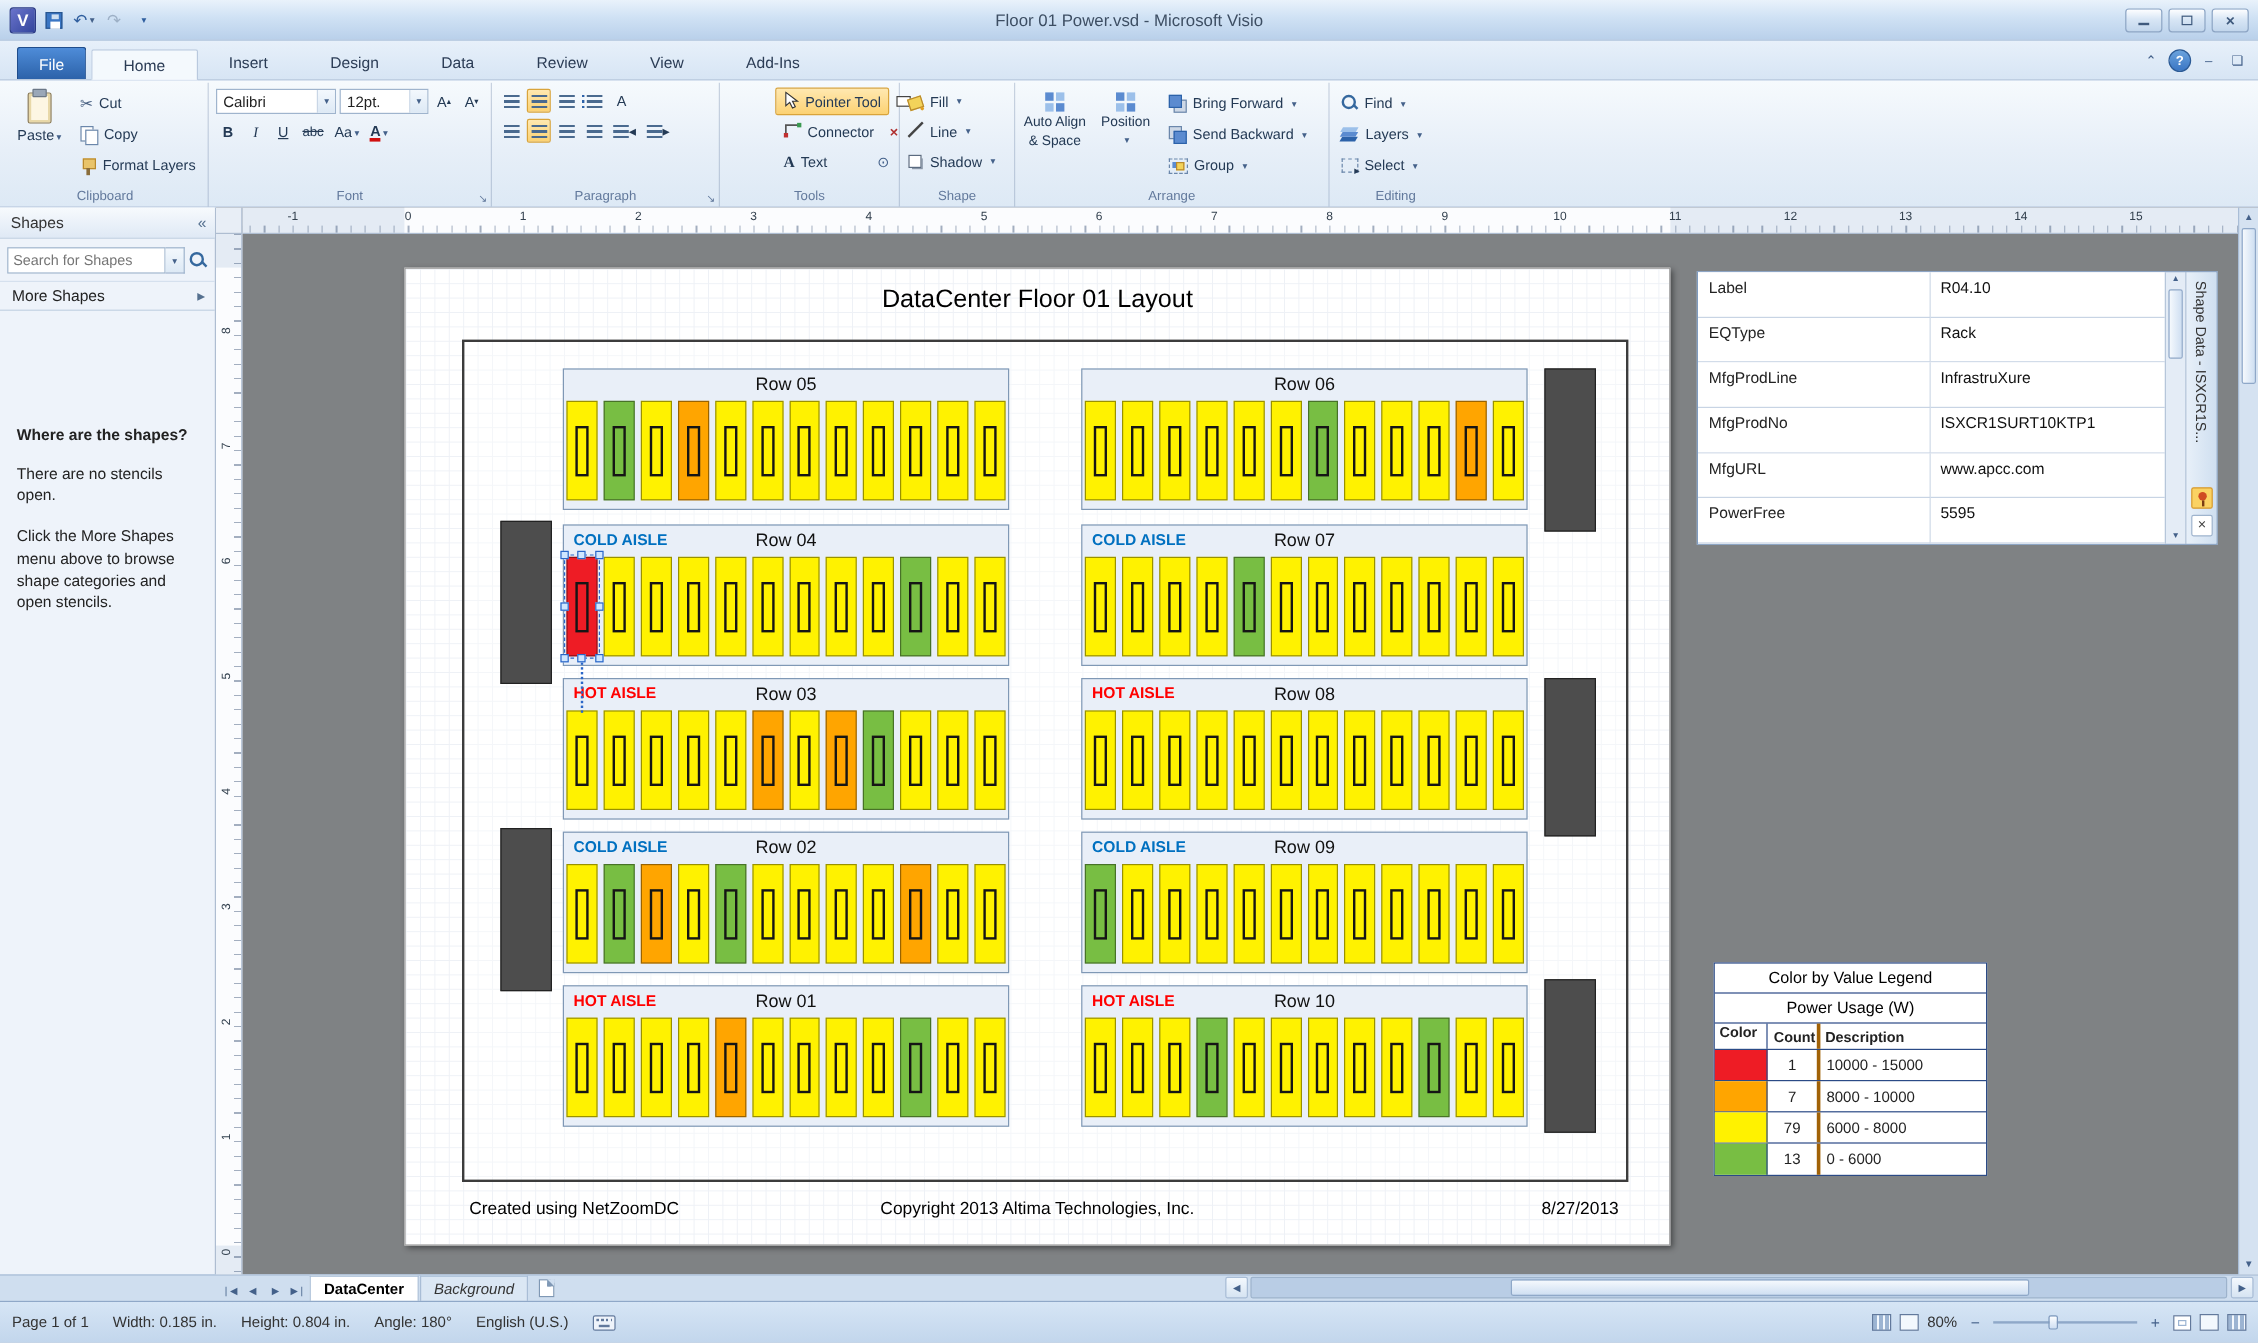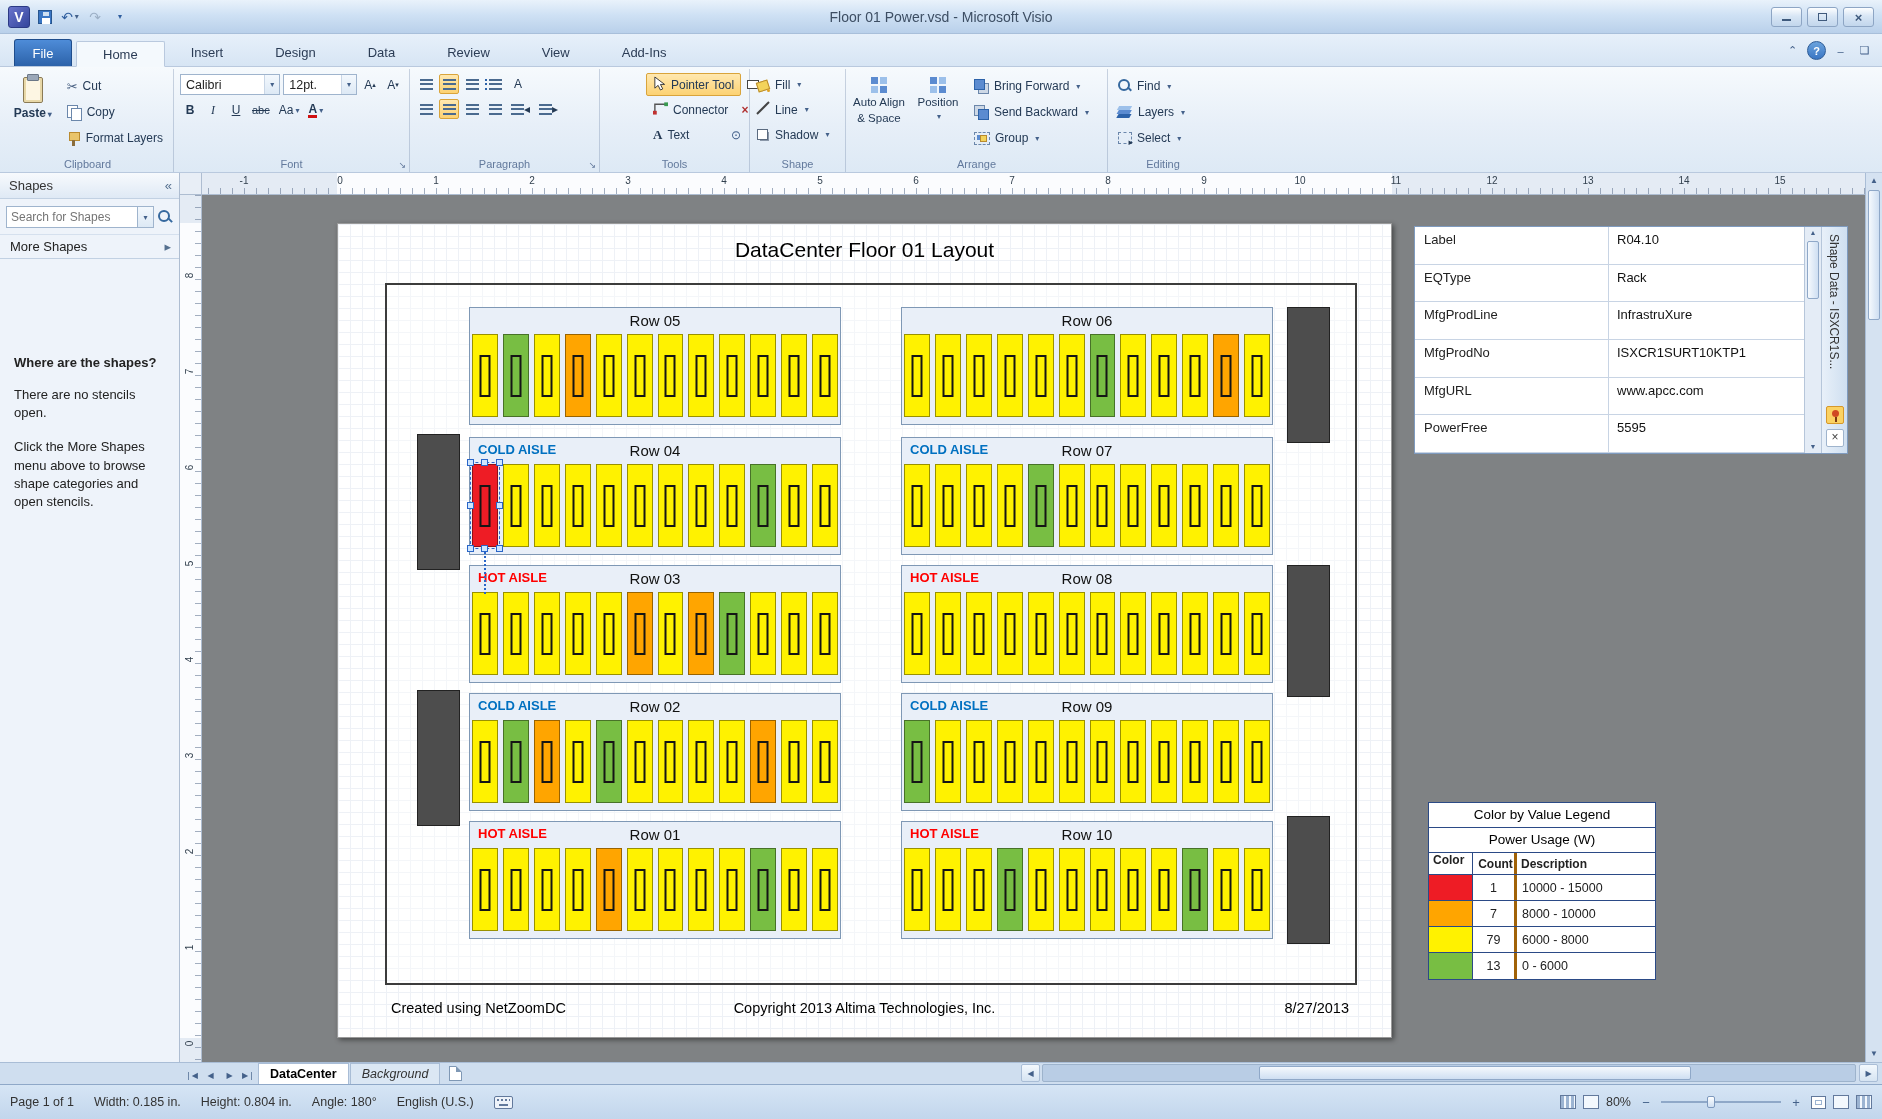--- a/index.html
+++ b/index.html
@@ -32,21 +32,21 @@
   .tr-ic { width:19px; height:19px; border:1px solid transparent; border-radius:2px; display:flex; align-items:center; justify-content:center; font-size:11px; color:#44618a; }
   .tr-help { border-radius:50%; background:linear-gradient(#6ba3dd,#3a76c4); color:#fff; border:1px solid #2c5b96; font-weight:bold; }
 
   
   .ribbon { height:106px; background:linear-gradient(#f6fafd,#e7eff8 55%,#dde9f5); border-bottom:1px solid #b9c9de; display:flex; padding:2px 0 0 2px; }
   .rgroup { position:relative; border-right:1px solid rgba(130,150,180,.4); padding:3px 6px 17px 6px; }
   .g-label { position:absolute; left:0; right:0; bottom:2px; text-align:center; font-size:11px; color:#62799c; }
   .launcher { position:absolute; right:3px; bottom:2px; font-size:9px; color:#62799c; }
   .g-content { display:flex; gap:5px; height:84px; }
   .btn-big { width:50px; display:flex; flex-direction:column; align-items:center; padding-top:4px; gap:3px; border:1px solid transparent; border-radius:2px; }
-  .bb-label { font-size:12px; color:#243a55; text-align:left;font-weight:bold; }
+  .bb-label { font-size:12px; color:#243a55; text-align:left; }
   .dd { font-size:8px; color:#44618a; margin-left:2px; }
   .vstack { display:flex; flex-direction:column; gap:4px; padding-top:3px; }
   .btn-sm { display:flex; align-items:center; gap:5px; height:22px; padding:0 4px; font-size:12px; color:#243a55; border-radius:2px; white-space:nowrap; }
   .ic-paste { width:20px; height:26px; background:#fdf6e3; border:1px solid #8a7a55; border-radius:2px; position:relative; box-shadow:inset 0 0 0 2px #e8d8a8; }
   .ic-paste::before { content:''; position:absolute; top:-4px; left:50%; transform:translateX(-50%); width:10px; height:5px; background:#9aa7b8; border:1px solid #6b7787; border-radius:1px; }
   .ic-cut { font-size:13px; color:#4a6283; }
   .ic-copy { position:relative; width:15px; height:15px; }
   .ic-copy::before { content:''; position:absolute; left:0; top:0; width:9px; height:11px; border:1px solid #6b87ab; background:#fff; }
   .ic-copy::after { content:''; position:absolute; left:4px; top:3px; width:9px; height:11px; border:1px solid #6b87ab; background:#fff; }
   .ic-fmt { width:14px; height:15px; position:relative; }

